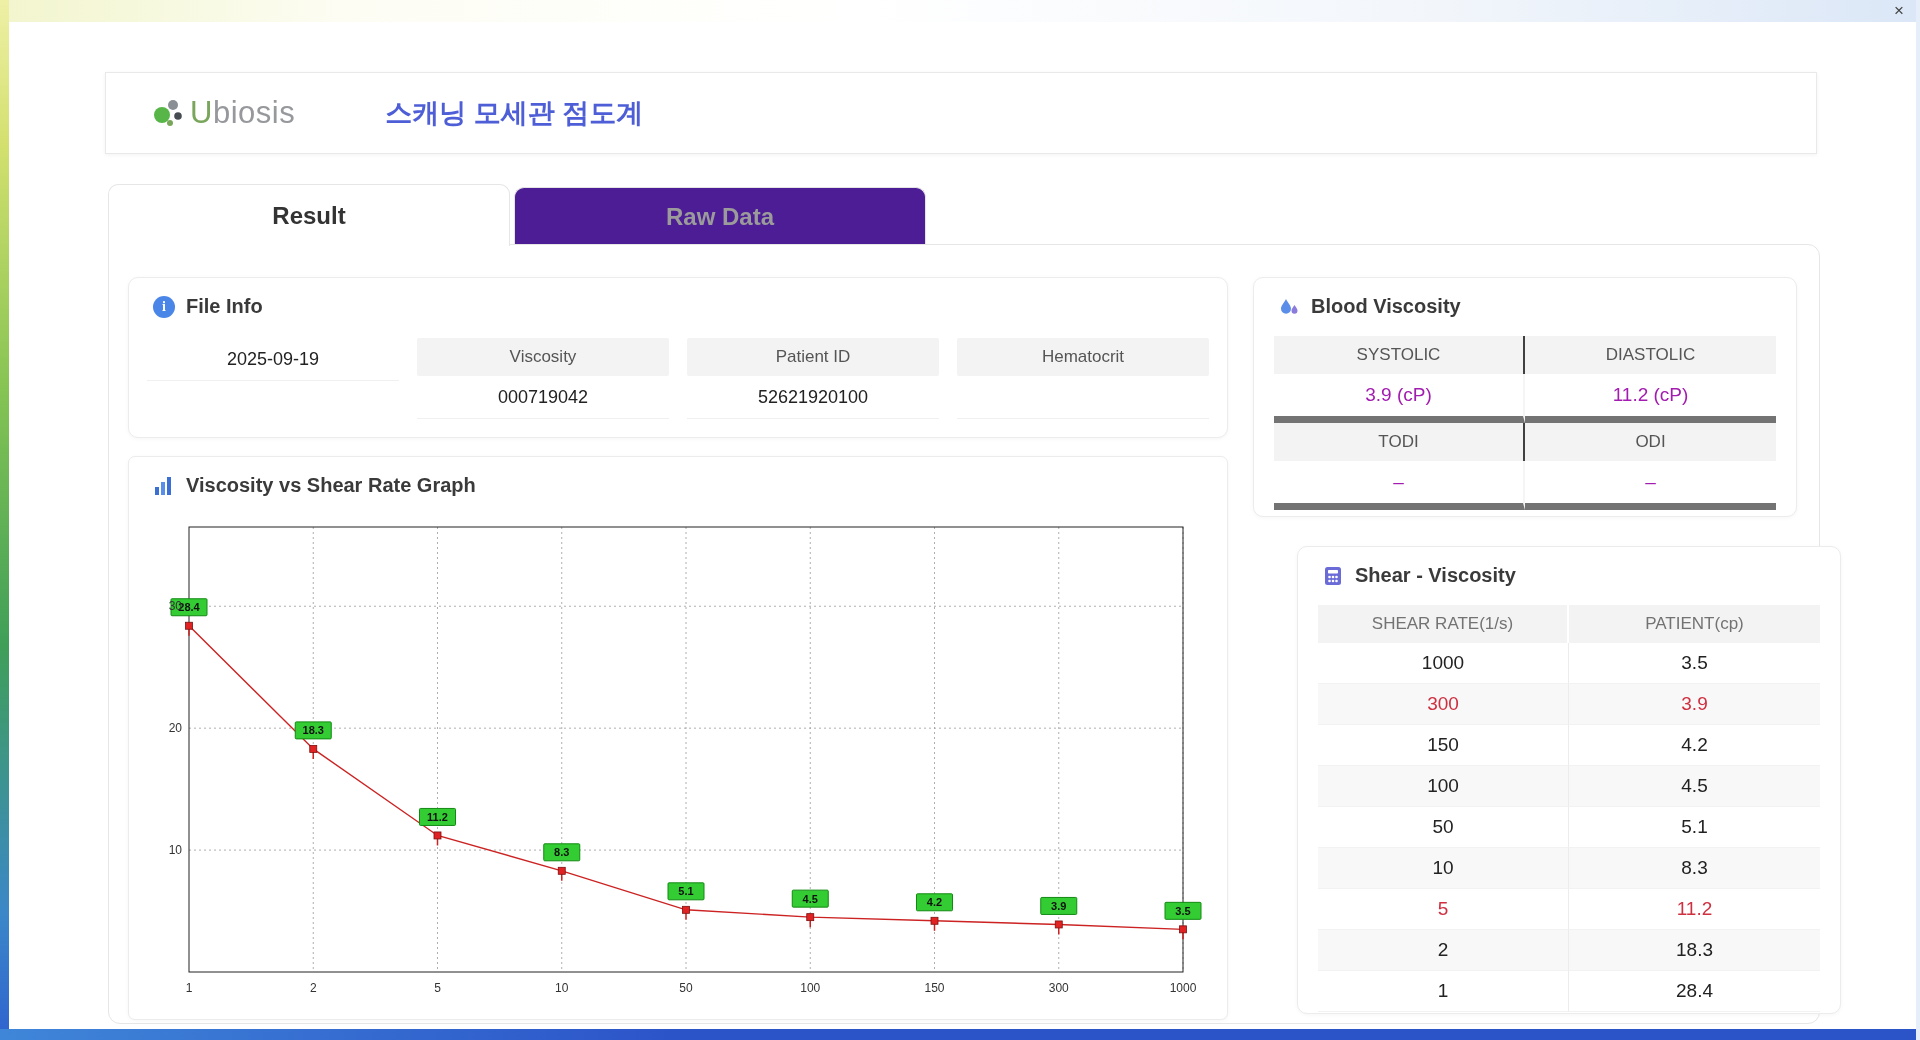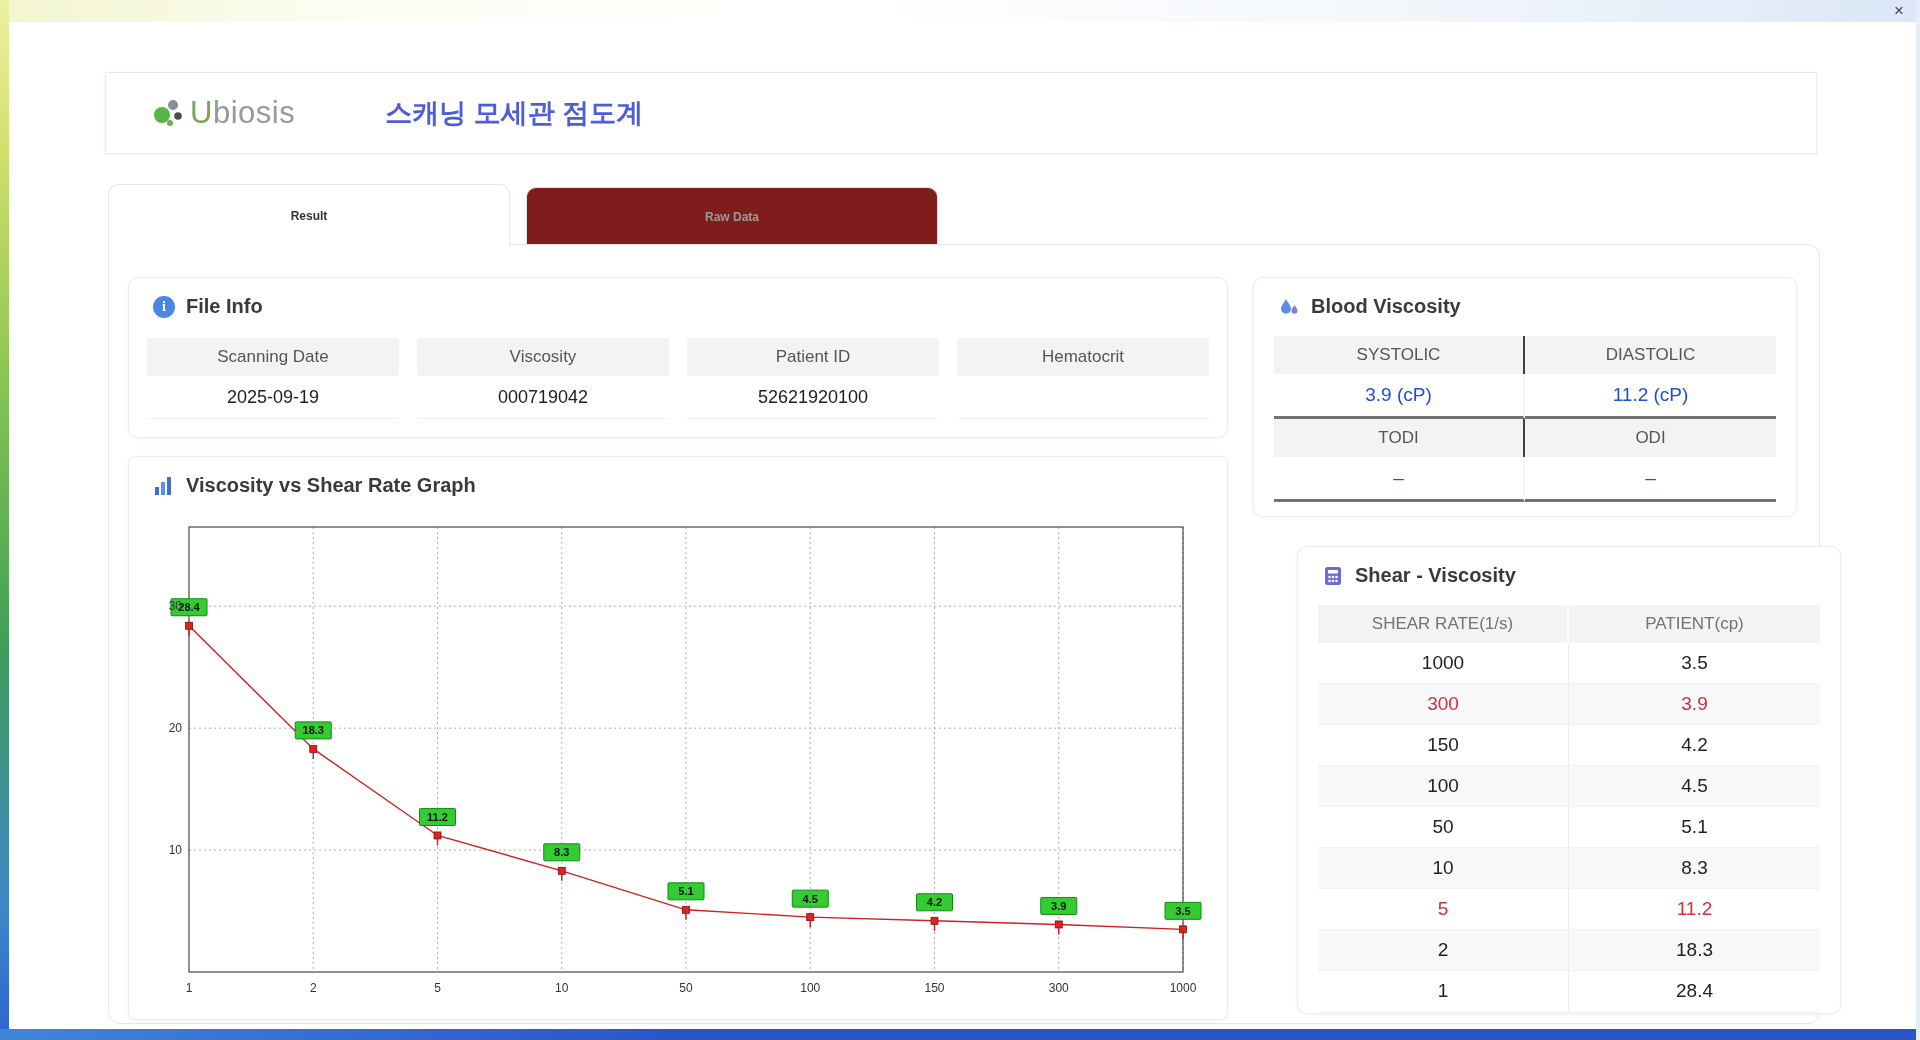--- a/index.html
+++ b/index.html
@@ -27,25 +27,25 @@
     border:1px solid #e9e9e9;border-radius:0;box-shadow:0 1px 4px rgba(0,0,0,.05);
     display:flex;align-items:center;}
   .logo{display:flex;align-items:center;margin-left:46px;}
   .logo-dots{width:34px;height:34px;margin-right:4px;}
   .logo-text{font-size:31px;color:#96989c;letter-spacing:.5px;}
   .logo-text .u{color:#79a65b;}
   .app-title{margin-left:90px;font-size:27px;font-weight:bold;color:#4d5ed6;}
 
   
   .tab{position:absolute;display:flex;align-items:center;justify-content:center;
-    font-size:12px;font-weight:bold;cursor:pointer;text-align:right;}
+    font-size:24px;font-weight:bold;cursor:pointer;text-align:right;}
   .tab-active{left:108px;top:184px;width:400px;height:61px;background:#fff;color:#333;
     border:1px solid #e6e6e6;border-bottom:none;border-radius:10px 10px 0 0;z-index:3;}
-  .tab-inactive{left:514px;top:187px;width:410px;height:58px;background:#7f1d1d;color:#9b9b9b;
-    border:1px solid #e4e4e4;border-bottom:none;border-radius:10px 10px 0 0;z-index:1;margin-left:12px;}
+  .tab-inactive{left:514px;top:187px;width:410px;height:58px;background:#4c1d95;color:#9b9b9b;
+    border:1px solid #e4e4e4;border-bottom:none;border-radius:10px 10px 0 0;z-index:1;}
 
   
   .content-panel{position:absolute;left:108px;top:244px;width:1710px;height:778px;background:#fff;
     border:1px solid #e6e6e6;border-radius:0 12px 12px 12px;z-index:2;}
 
   .card{position:absolute;background:#fff;border:1px solid #ececec;border-radius:10px;
     box-shadow:0 1px 4px rgba(0,0,0,.04);}
   .card-head{display:flex;align-items:center;gap:11px;padding:17px 24px 8px 24px;
     font-size:20px;font-weight:bold;color:#3a3a3a;}
 
@@ -60,22 +60,22 @@
   .graph-card{left:19px;top:211px;width:1098px;height:562px;border-radius:7px;}
   .chart-svg{position:absolute;left:20px;top:58px;}
   .chart-svg text{font-family:"Liberation Sans","DejaVu Sans",sans-serif;}
 
   .blood-card{left:1144px;top:32px;width:542px;height:238px;}
   .bv-table{position:absolute;left:20px;right:20px;top:58px;}
   .bv-row{display:grid;grid-template-columns:1fr 1fr;}
   .bv-label{background:#f3f3f3;height:38px;line-height:38px;text-align:center;
     font-size:17px;color:#555;}
   .bv-label.c1,.bv-val.c1{border-right:2px solid #404040;}
-  .bv-val{height:42px;line-height:42px;text-align:center;font-size:19px;color:#1d4ed8;
-    border-bottom:3px solid #737373;}
+  .bv-val{height:42px;line-height:42px;text-align:center;font-size:19px;color:#a21caf;
+    border-bottom:7px solid #737373;}
   .bv-val.c1{border-right:2px solid #f5f5f5;}
 
   .shear-card{left:1188px;top:301px;width:542px;height:466px;}
   .st-table{position:absolute;left:20px;right:20px;top:58px;}
   .st-header{display:grid;grid-template-columns:1fr 1fr;background:#f3f3f3;}
   .st-hcell{height:38px;line-height:38px;text-align:center;font-size:17px;color:#737373;}
   .st-hcell.c1{border-right:2px solid #fff;}
   .st-row{display:grid;grid-template-columns:1fr 1fr;}
   .st-row.alt{background:#f8f8f9;}
   .st-cell{height:40px;line-height:40px;text-align:center;font-size:19px;color:#222;
@@ -121,21 +121,20 @@
 
   <div class="content-panel">
 
     <div class="card file-info-card">
       <div class="card-head">
         <span class="info-icon">i</span>
         <span>File Info</span>
       </div>
       <div class="fi-grid">
           <div>
-            <div class="fi-head">Scanning Date</div>
             <div class="fi-val">2025-09-19</div>
           </div>
           <div>
             <div class="fi-head">Viscosity</div>
             <div class="fi-val">000719042</div>
           </div>
           <div>
             <div class="fi-head">Patient ID</div>
             <div class="fi-val">52621920100</div>
           </div>

